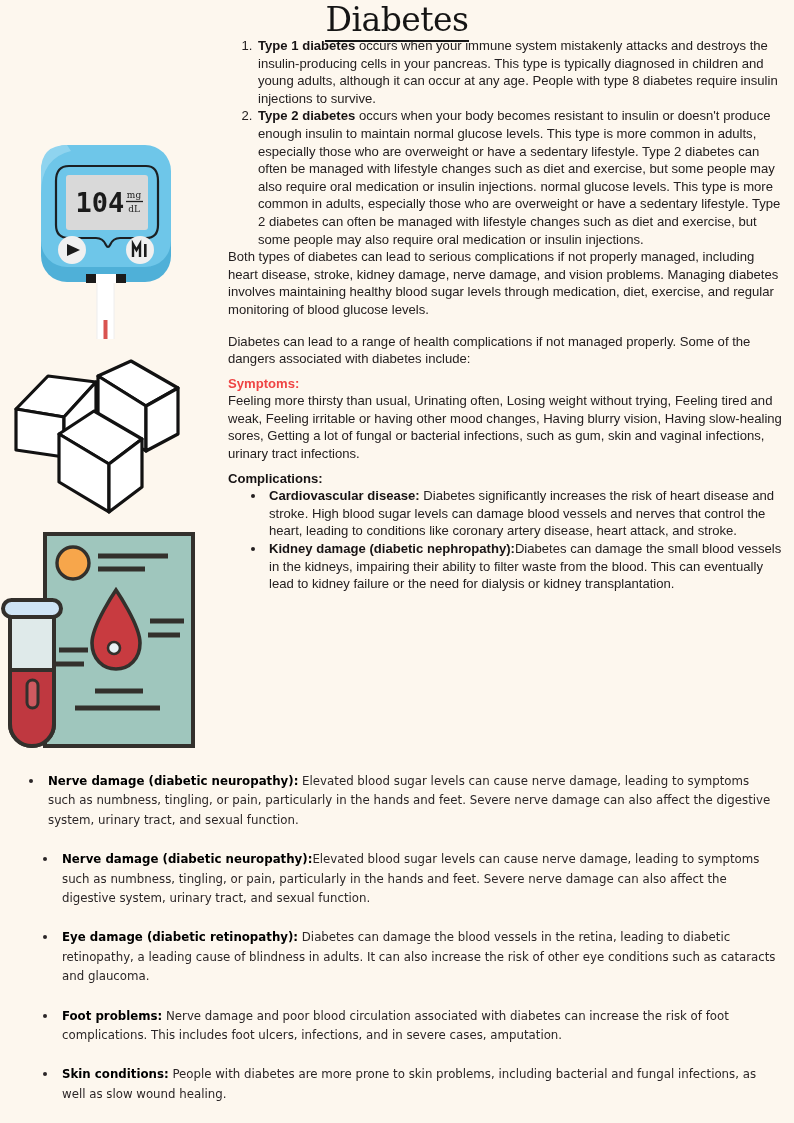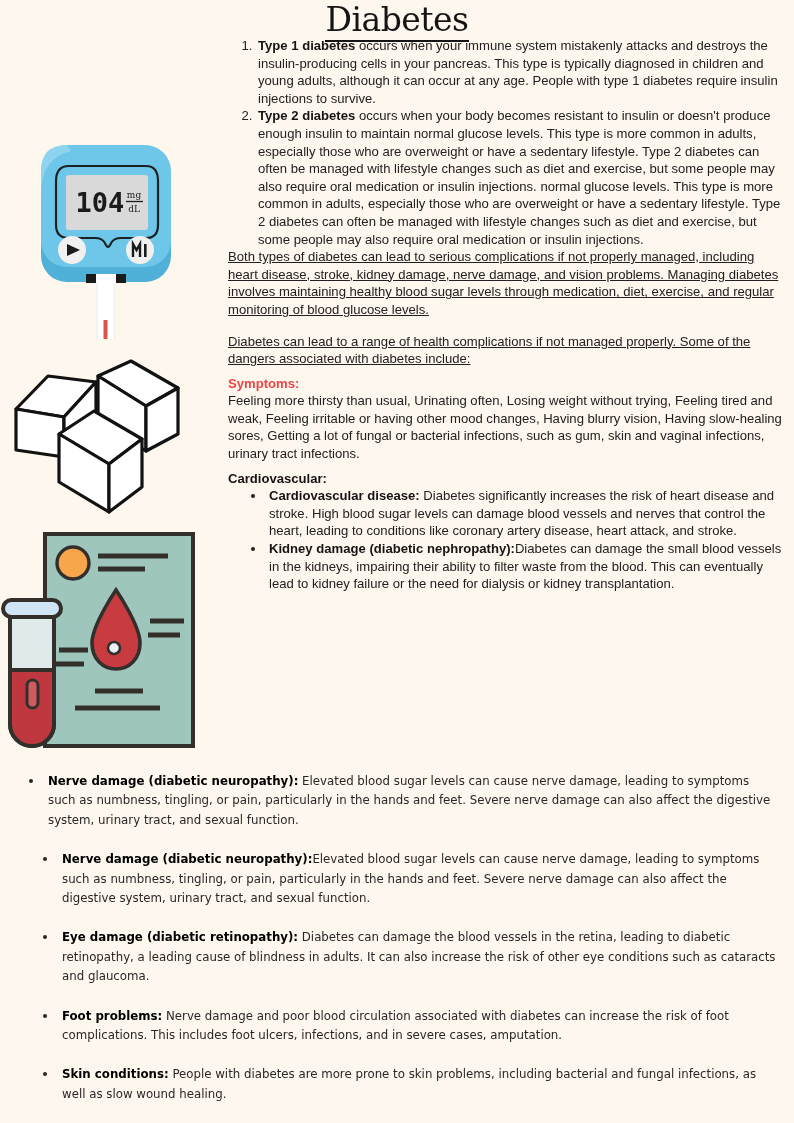--- a/index.html
+++ b/index.html
@@ -82,21 +82,20 @@
     list-style-type: decimal;
   }
   ol.types > li {
     margin: 0 0 0 0;
     padding-left: 2px;
   }
   ol.types > li::marker { font-weight: 400; }
 
   .indent-p {
     margin-left: 22px;
-    text-decoration: underline;
   }
   .gap-sm { height: 7px; }
   .gap-md { height: 14px; }
 
   .section-head {
     font-weight: 700;
     color: #ef4444;
   }
   .section-head-indent {
     font-weight: 700;
@@ -275,38 +274,38 @@
         </svg>
       </div>
     </div>
 
     <div class="main-col">
 
 
 
 
       <ol class="types">
-        <li><b>Type 1 diabetes</b><span> occurs when your immune system mistakenly attacks and destroys the insulin-producing cells in your pancreas. This type is typically diagnosed in children and young adults, although it can occur at any age. People with type 1 diabetes require insulin injections to survive.</span></li>
+        <li><b>Type 1 diabetes</b><span> occurs when your immune system mistakenly attacks and destroys the insulin-producing cells in your pancreas. This type is typically diagnosed in children and young adults, although it can occur at any age. People with type 8 diabetes require insulin injections to survive.</span></li>
         <li><b>Type 2 diabetes</b><span> occurs when your body becomes resistant to insulin or doesn't produce enough insulin to maintain normal glucose levels. This type is more common in adults, especially those who are overweight or have a sedentary lifestyle. Type 2 diabetes can often be managed with lifestyle changes such as diet and exercise, but some people may also require oral medication or insulin injections. normal glucose levels. This type is more common in adults, especially those who are overweight or have a sedentary lifestyle. Type 2 diabetes can often be managed with lifestyle changes such as diet and exercise, but some people may also require oral medication or insulin injections.</span></li>
       </ol>
 
       <p class="indent-p">Both types of diabetes can lead to serious complications if not properly managed, including heart disease, stroke, kidney damage, nerve damage, and vision problems. Managing diabetes involves maintaining healthy blood sugar levels through medication, diet, exercise, and regular monitoring of blood glucose levels.</p>
 
       <div class="gap-md"></div>
 
       <p class="indent-p">Diabetes can lead to a range of health complications if not managed properly. Some of the dangers associated with diabetes include:</p>
 
       <div class="gap-sm"></div>
 
       <p class="section-head">Symptoms:</p>
       <p>Feeling more thirsty than usual, Urinating often, Losing weight without trying, Feeling tired and weak, Feeling irritable or having other mood changes, Having blurry vision, Having slow-healing sores, Getting a lot of fungal or bacterial infections, such as gum, skin and vaginal infections, urinary tract infections.</p>
 
       <div class="gap-sm"></div>
 
-      <p class="section-head-indent">Cardiovascular:</p>
+      <p class="section-head-indent">Complications:</p>
 
       <ul class="complications">
         <li><b>Cardiovascular disease:</b><span> Diabetes significantly increases the risk of heart disease and stroke. High blood sugar levels can damage blood vessels and nerves that control the heart, leading to conditions like coronary artery disease, heart attack, and stroke.</span></li>
         <li><b>Kidney damage (diabetic nephropathy):</b><span>Diabetes can damage the small blood vessels in the kidneys, impairing their ability to filter waste from the blood. This can eventually lead to kidney failure or the need for dialysis or kidney transplantation.</span></li>
       </ul>
 
     </div>
   </div>
 
   <div class="bottom-region">

